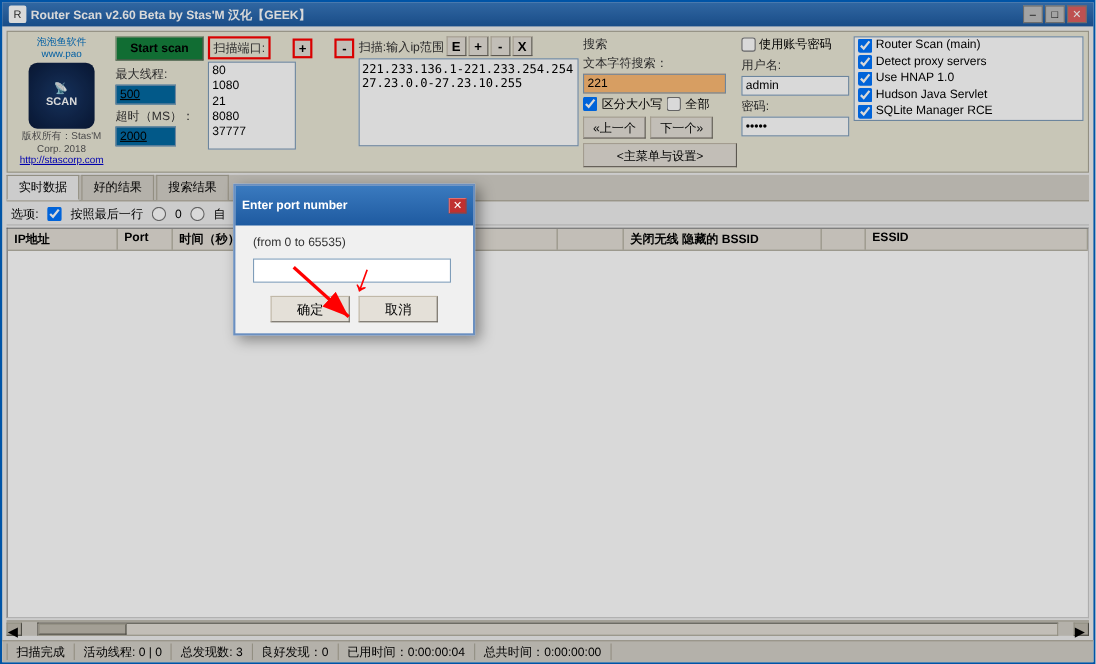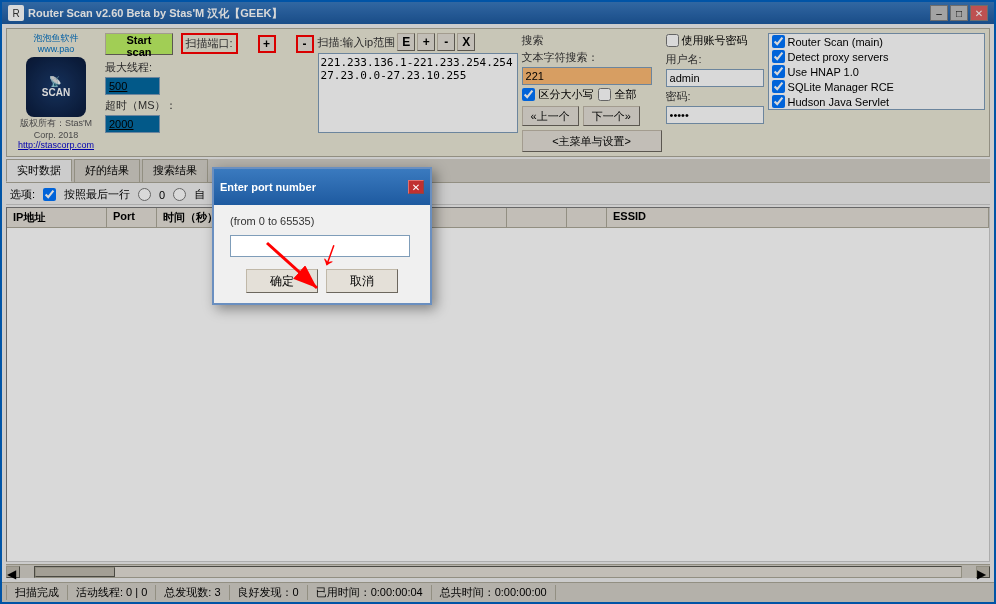--- a/index.html
+++ b/index.html
@@ -305,21 +305,21 @@
     .module-list {
       flex: 1;
       height: 80px;
       border: 1px solid #7f9db9;
       background: white;
       overflow-y: scroll;
       font-size: 11px;
     }
     .module-item {
       display: flex;
-      align-items: center;
+      align-items: flex-start;
       gap: 3px;
       padding: 1px 3px;
     }
 
     
     .tab-bar {
       display: flex;
       gap: 0;
       border-bottom: 1px solid #aca899;
       background: #d4d0c8;
@@ -529,36 +529,43 @@
         </div>
         <div class="scan-logo">
           <span>📡</span>
           <span>SCAN</span>
         </div>
         <div class="copyright-text">版权所有：Stas'M Corp. 2018</div>
         <div class="link-text">http://stascorp.com</div>
       </div>
 
       <div class="controls-group" style="flex-direction:column;gap:3px;">
-        <button class="nav-btn" style="width:68px;height:22px;font-weight:bold;background:#bef264;margin-bottom:2px;">Start scan</button>
+        <button class="nav-btn" style="width:80px;height:22px;font-weight:bold;background:#15803d;margin-bottom:2px;">Start scan</button>
         <div class="field-group">
           <span class="field-label">最大线程:</span>
           <input class="field-input" style="width: 55px;" value="500">
         </div>
         <div class="field-group">
           <span class="field-label">超时（MS）：</span>
           <input class="field-input" style="width: 55px;" value="2000">
         </div>
       </div>
 
       <div class="port-section">
         <div class="port-header">
           <span class="port-label">扫描端口:</span>
           <div class="small-btn" style="border:2px solid red;">+</div>
           <div class="small-btn" style="border:2px solid red;">-</div>
+        </div>
+        <div class="port-list">
+          <div class="port-list-item">80</div>
+          <div class="port-list-item">1080</div>
+          <div class="port-list-item">21</div>
+          <div class="port-list-item">8080</div>
+          <div class="port-list-item">37777</div>
         </div>
       </div>
 
       <div class="ip-section">
         <div class="ip-header">
           <span class="ip-label">扫描:输入ip范围</span>
           <div class="small-btn">E</div>
           <div class="small-btn">+</div>
           <div class="small-btn">-</div>
           <div class="small-btn">X</div>
@@ -606,25 +613,25 @@
           <div class="module-item">
             <input type="checkbox" checked="" style="">
             <span>Detect proxy servers</span>
           </div>
           <div class="module-item">
             <input type="checkbox" checked="" style="">
             <span>Use HNAP 1.0</span>
           </div>
           <div class="module-item">
             <input type="checkbox" checked="" style="">
-            <span>SQLite Manager RCE</span>
+            <span>Hudson Java Servlet</span>
           </div>
           <div class="module-item">
             <input type="checkbox" checked="" style="">
-            <span>Hudson Java Servlet</span>
+            <span>SQLite Manager RCE</span>
           </div>
         </div>
       </div>
 
     </div>
 
     <div class="tab-bar">
       <div class="tab active">实时数据</div>
       <div class="tab">好的结果</div>
       <div class="tab">搜索结果</div>
@@ -641,20 +648,21 @@
     </div>
 
     <div class="table-area">
       <div class="table-header">
         <div class="th-cell" style="width:100px;">IP地址</div>
         <div class="th-cell" style="width:50px;">Port</div>
         <div class="th-cell" style="width:70px;">时间（秒）</div>
         <div class="th-cell" style="width:60px;"></div>
         <div class="th-cell" style="width:220px;">服务器名称/域名/设备类型</div>
         <div class="th-cell" style="width:60px;"></div>
+        <div class="th-cell" style="width:180px;">关闭无线 隐藏的 BSSID</div>
         <div class="th-cell" style="width:40px;"></div>
         <div class="th-cell" style="flex:1;">ESSID</div>
       </div>
     </div>
 
     <div class="hscroll-area">
       <div style="width:14px;height:12px;background:#c0bbb0;border:1px outset #aca899;flex-shrink:0;">◀</div>
       <div class="hscroll-bar">
         <div class="hscroll-thumb"></div>
       </div>

